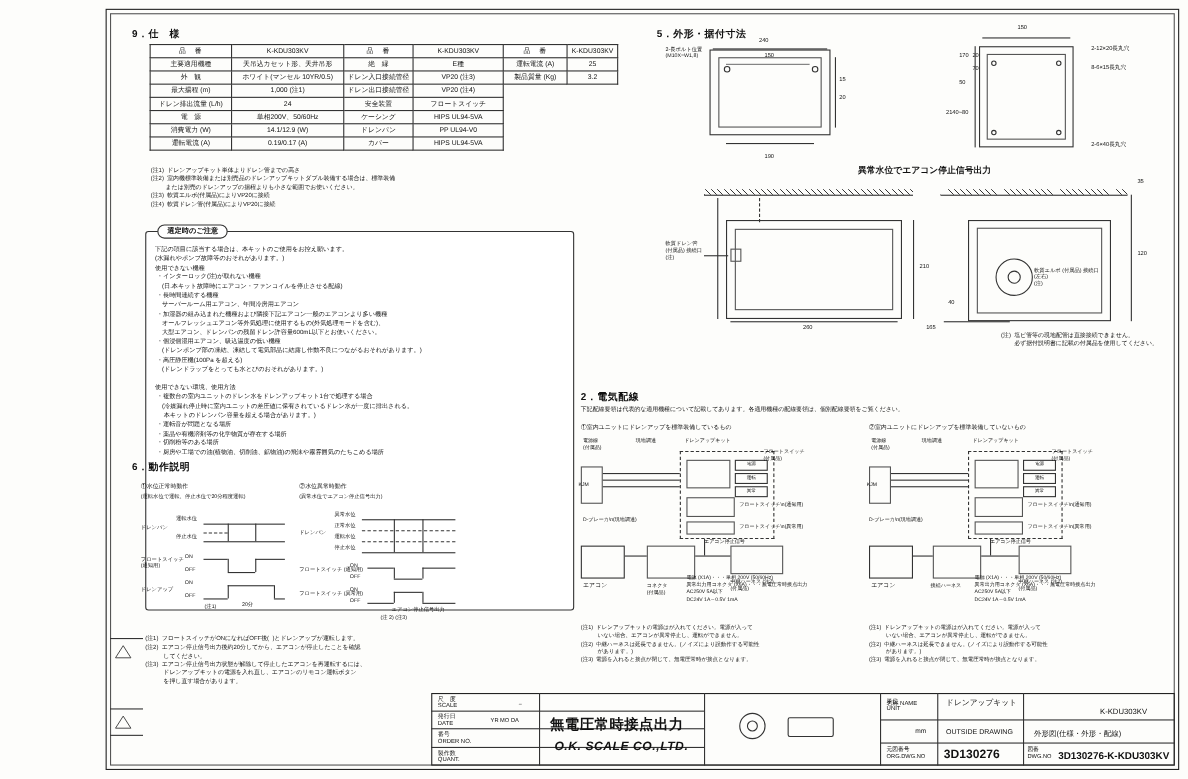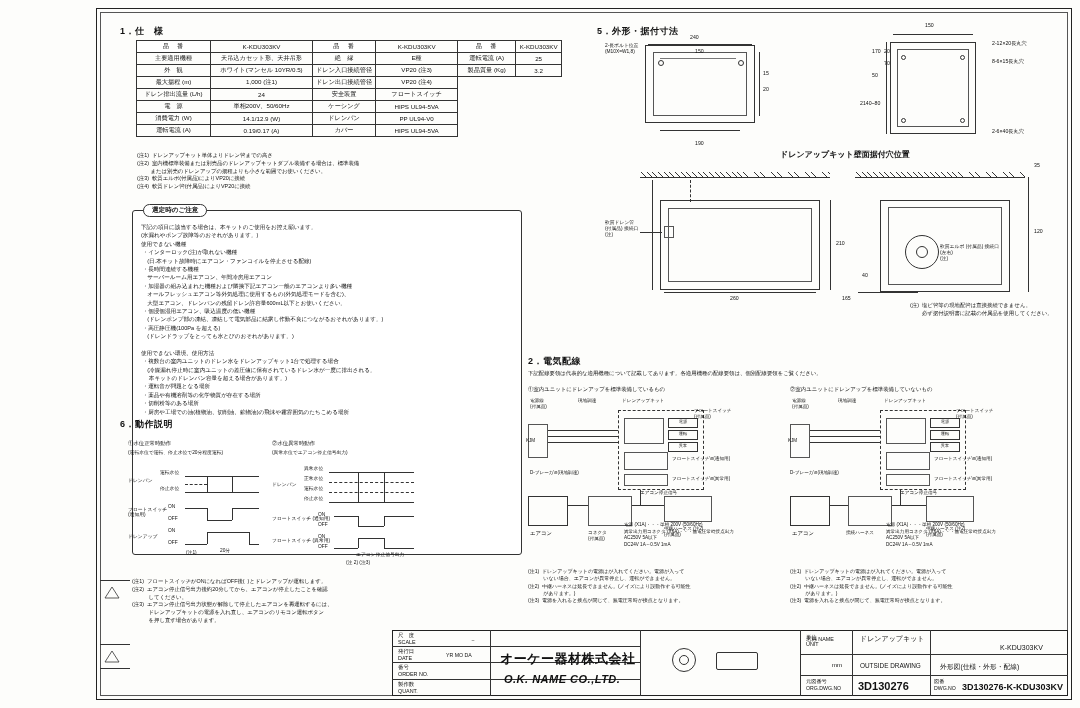--- a/index.html
+++ b/index.html
@@ -124,21 +124,21 @@
   }
 </style>
 </head>
 <body>
 
 <div id="page">
 
   <div class="frame-outer"></div>
   <div class="frame-inner"></div>
 
-  <div class="sec-title" style="left:120px; top:25px;">1．仕　様</div>
+  <div class="sec-title" style="left:120px; top:25px;">9．仕　様</div>
 
   <table class="spec" style="left:136px; top:40px;">
     <tbody>
         <tr>
       <td class="hd" style="width:74px;">品　番</td>
       <td class="v" style="width:102px;">K-KDU303KV</td>
       <td class="hd" style="width:56px;">品　番</td>
       <td class="v" style="width:82px;">K-KDU303KV</td>
       <td class="hd" style="width:58px;">品　番</td>
       <td class="v" style="width:46px;">K-KDU303KV</td>
@@ -344,21 +344,21 @@
   <div class="dim" style="left:884px; top:60px;">70</div>
   <div class="dim" style="left:872px; top:72px;">50</div>
   <div class="dim" style="left:884px; top:48px;">20</div>
   <div class="dim" style="left:860px; top:100px;">2140~80</div>
   <div class="vline" style="left:886px; top:42px; height:92px;"></div>
   <div class="circle" style="left:901px; top:55px; width:5px; height:5px;"></div>
   <div class="circle" style="left:960px; top:55px; width:5px; height:5px;"></div>
   <div class="circle" style="left:901px; top:118px; width:5px; height:5px;"></div>
   <div class="circle" style="left:960px; top:118px; width:5px; height:5px;"></div>
 
-  <div class="lbl" style="left:780px; top:150px; font-weight:bold; font-size:8px;">ドレンアップキット壁面据付穴位置</div>
+  <div class="lbl" style="left:780px; top:150px; font-weight:bold; font-size:8px;">異常水位でエアコン停止信号出力</div>
 
   <div class="hatch" style="left:640px; top:172px; width:190px; height:5px;"></div>
   <div class="hline" style="left:640px; top:177px; width:190px;"></div>
   <div class="box" style="left:660px; top:200px; width:160px; height:90px;"></div>
   <div class="box thin" style="left:668px; top:208px; width:144px; height:74px;"></div>
   <div class="vline" style="left:652px; top:180px; height:110px;"></div>
   <div class="vline dash" style="left:690px; top:180px; height:22px;"></div>
   <div class="dim" style="left:836px; top:240px;">210</div>
   <div class="vline" style="left:830px; top:200px; height:90px;"></div>
   <div class="dim" style="left:730px; top:295px;">260</div>
@@ -500,22 +500,22 @@
 SCALE</div>
   <div class="tb-cell" style="left:470px; top:636px;">－</div>
   <div class="tb-cell" style="left:398px; top:648px; font-size:5.4px; white-space:pre;">発行日
 DATE</div>
   <div class="tb-cell" style="left:446px; top:652px; font-size:5.2px;">YR  MO  DA</div>
   <div class="tb-cell" style="left:398px; top:664px; font-size:5.4px; white-space:pre;">番号
 ORDER NO.</div>
   <div class="tb-cell" style="left:398px; top:681px; font-size:5.4px; white-space:pre;">製作数
 QUANT.</div>
 
-  <div class="company" style="left:500px; top:650px; font-size:13px;">オーケー器材株式会社</div>
-  <div class="company" style="left:504px; top:673px; font-size:11px; font-style:italic;">O.K. NAME CO.,LTD.</div>
+  <div class="company" style="left:500px; top:650px; font-size:13px;">無電圧常時接点出力</div>
+  <div class="company" style="left:504px; top:673px; font-size:11px; font-style:italic;">O.K. SCALE CO.,LTD.</div>
 
   <div class="circle" style="left:672px; top:648px; width:24px; height:24px;"></div>
   <div class="circle" style="left:679px; top:655px; width:10px; height:10px;"></div>
   <div class="box" style="left:716px; top:652px; width:42px; height:18px; border-radius:2px;"></div>
 
   <div class="tb-cell" style="left:806px; top:634px; font-size:5.4px; white-space:pre;">単位
 UNIT</div>
   <div class="tb-cell" style="left:832px; top:662px;">mm</div>
 
   <div class="tb-cell" style="left:806px; top:636px; left:806px; font-size:5.4px;">名称

